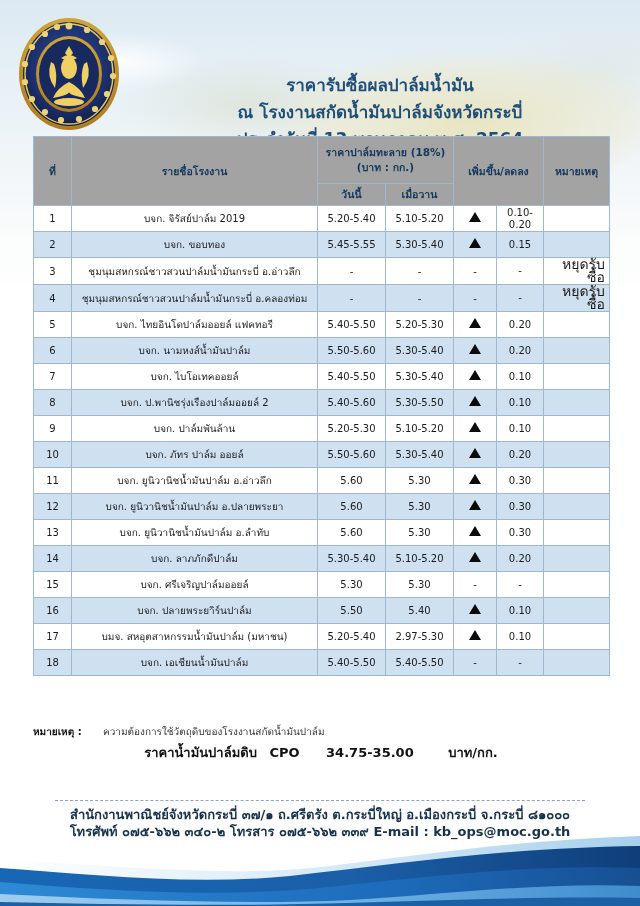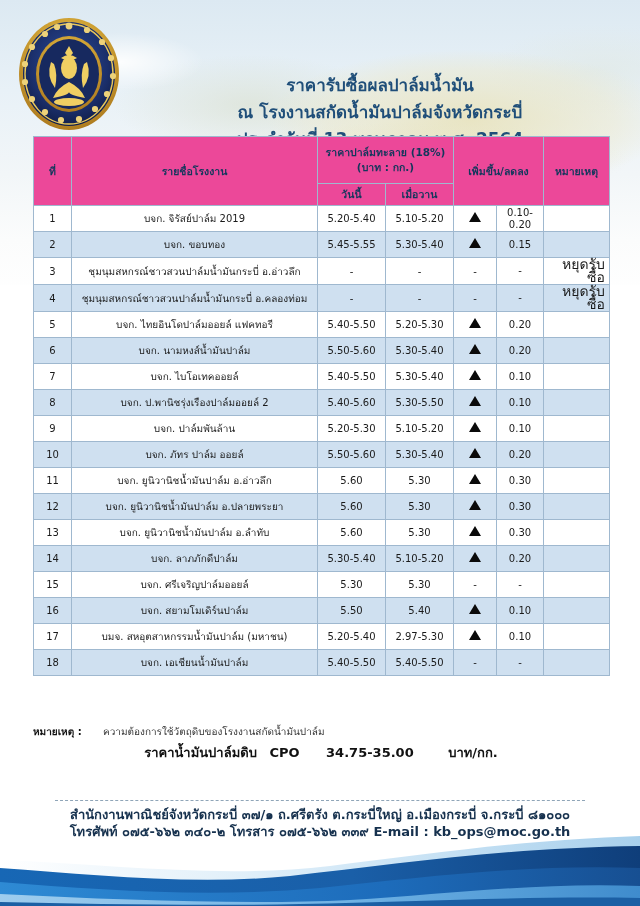--- a/index.html
+++ b/index.html
@@ -79,21 +79,21 @@
     table-layout: fixed;
     font-size: 10px;
     color: #1a1a1a;
   }
   table.price th, table.price td {
     border: 1px solid #9fb8cf;
     padding: 0 4px;
     vertical-align: middle;
   }
   thead th {
-    background: #ec4899;
+    background: #a3a3a3;
     color: #14375c;
     font-weight: 700;
     font-size: 10.5px;
     text-align: center;
     line-height: 15px;
   }
   thead th.grp { height: 47px; }
   thead th.sub { height: 22px; margin-top: 24px; }
 
   col.c-no     { width: 38px; }
@@ -384,21 +384,21 @@
             <td class="no">15</td>
             <td class="name">บจก. ศรีเจริญปาล์มออยล์</td>
             <td class="num">5.30</td>
             <td class="num">5.30</td>
             <td class="arrow"><span>-</span></td>
             <td class="delta">-</td>
             <td class="note"></td>
           </tr>
           <tr class="alt">
             <td class="no">16</td>
-            <td class="name">บจก. สยามโมเดิร์นปาล์ม</td>
+            <td class="name">บจก. ปลายพระยาิร์นปาล์ม</td>
             <td class="num">5.50</td>
             <td class="num">5.40</td>
             <td class="arrow"><span class="tri"></span></td>
             <td class="delta">0.10</td>
             <td class="note"></td>
           </tr>
           <tr class="plain">
             <td class="no">17</td>
             <td class="name">บมจ. สหอุตสาหกรรมน้ำมันปาล์ม (มหาชน)</td>
             <td class="num">5.20-5.40</td>

